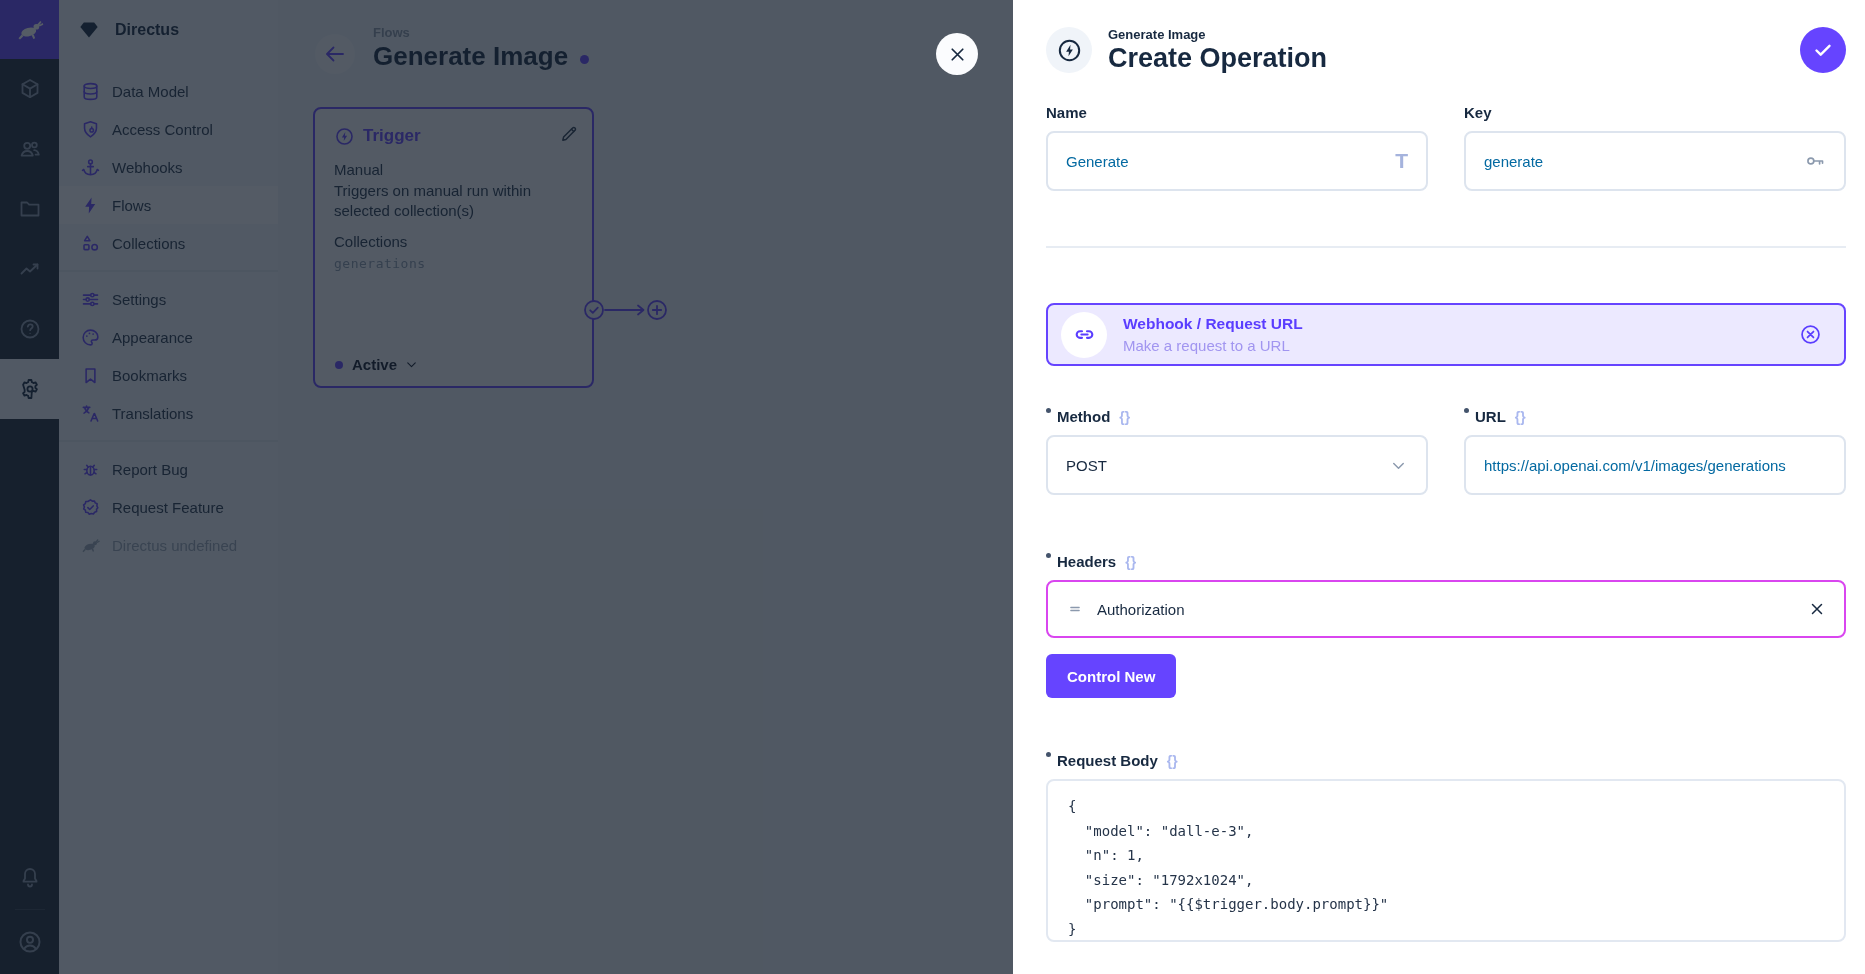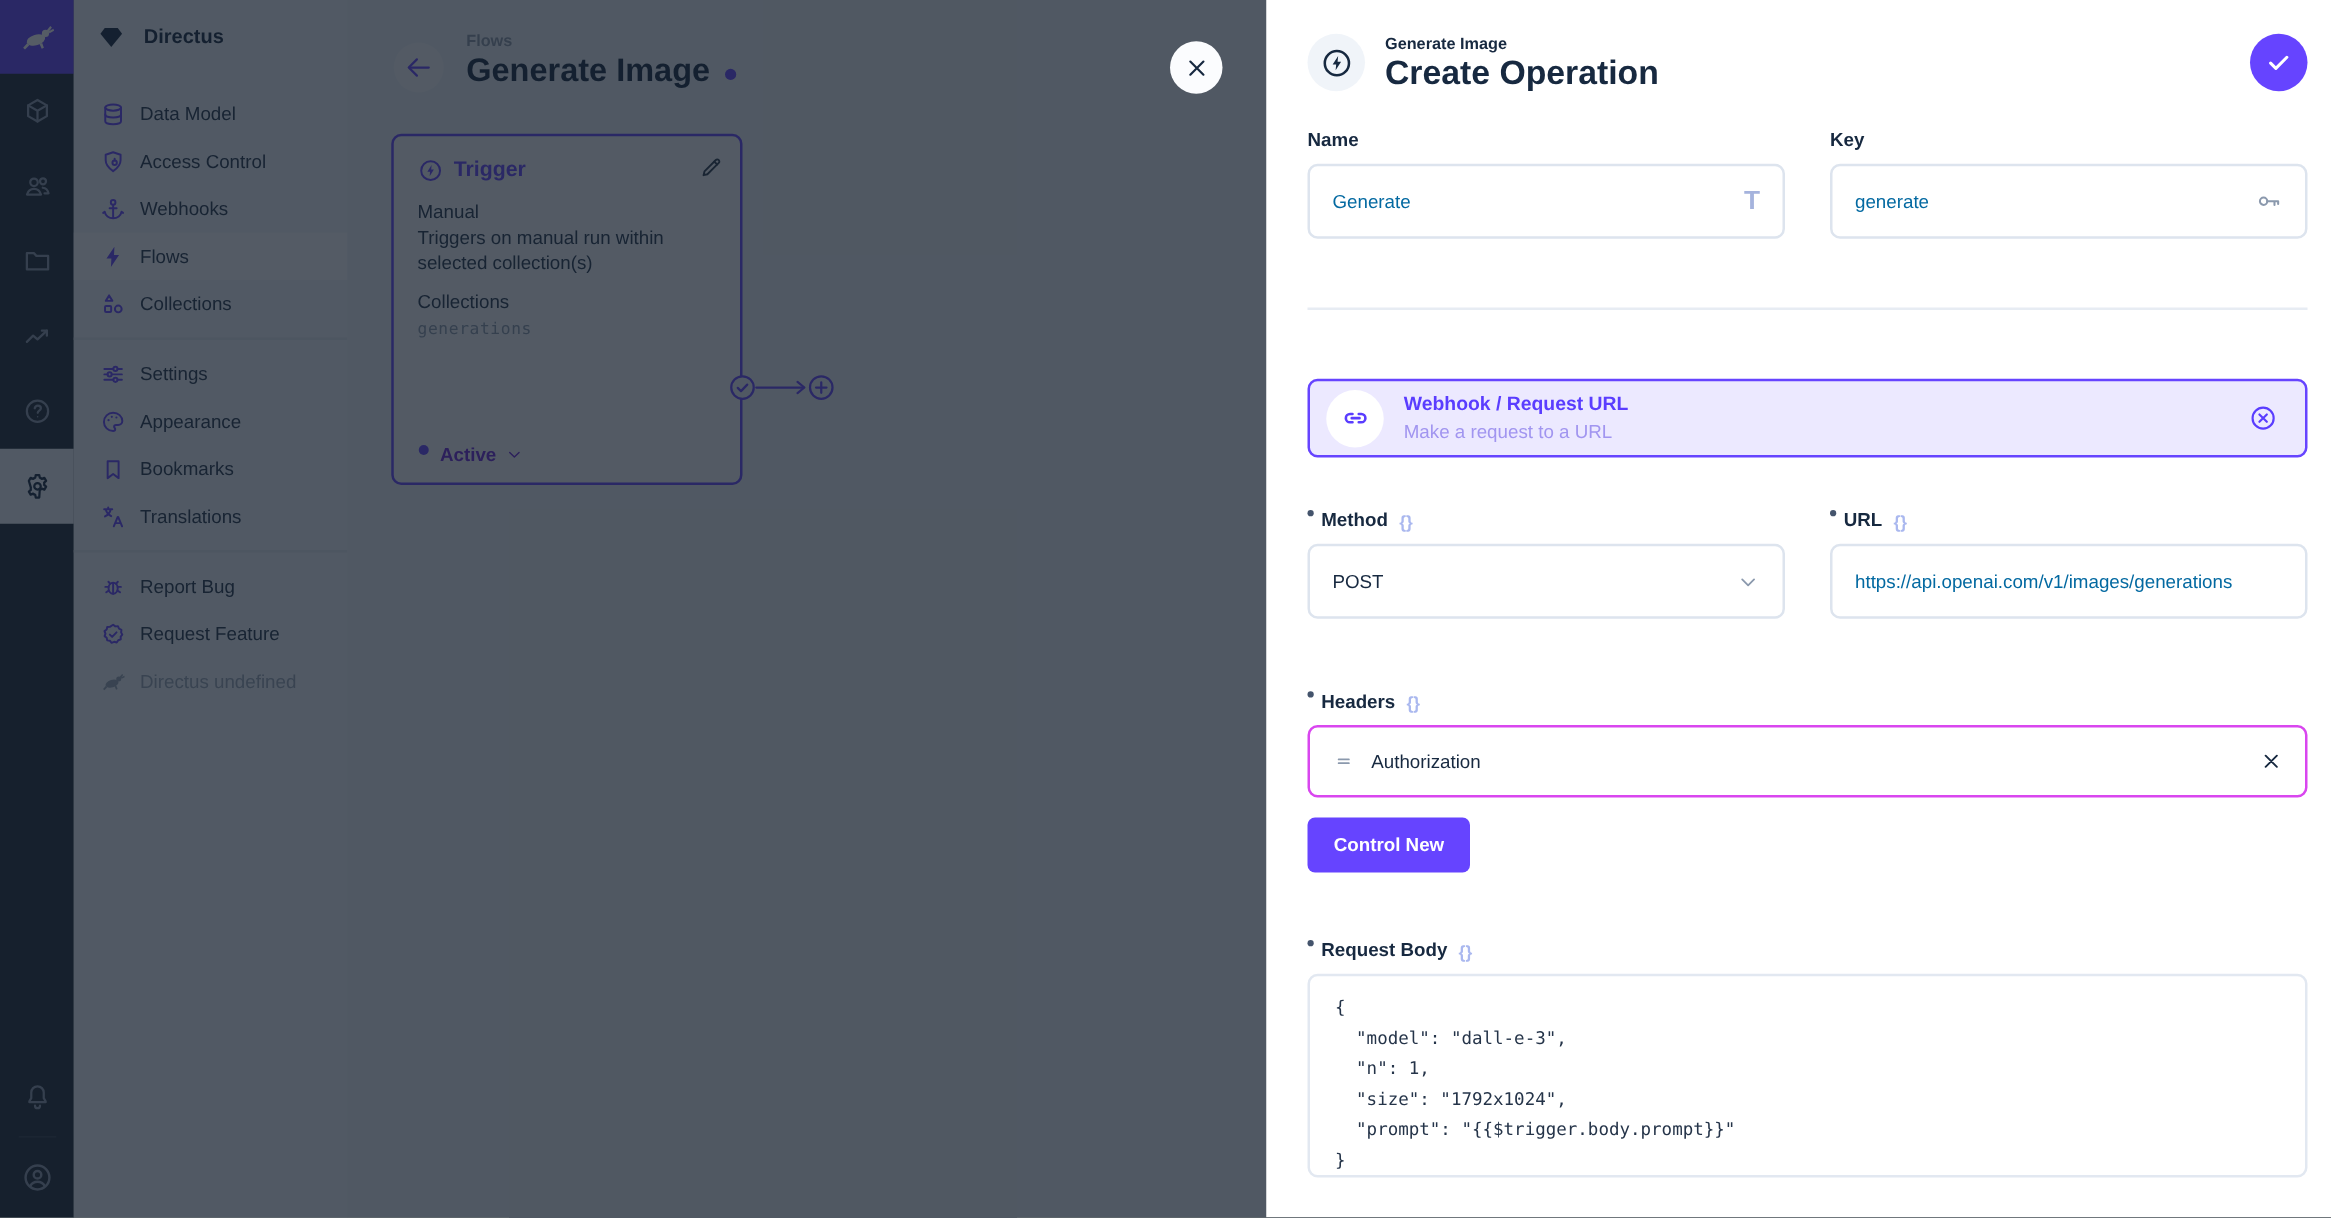--- a/index.html
+++ b/index.html
@@ -38,21 +38,21 @@
   .title-dot { width:9px; height:9px; border-radius:50%; background:#6644FF; margin-left:12px; margin-top:5px; }
 
   .trigger-card { position:absolute; left:35px; top:107px; width:281px; height:281px; background:rgba(255,255,255,.5); border:2px solid #6644FF; border-radius:8px; padding:17px 19px; cursor:pointer; }
   .card-head { display:flex; align-items:flex-start; font-size:17px; font-weight:700; color:#6644FF; }
   .card-head .cic { width:21px; height:21px; margin-right:8px; }
   .card-edit { position:absolute; top:15px; right:13px; width:20px; height:20px; color:#2b3a4e; cursor:pointer; }
   .card-body { margin-top:13px; font-size:15px; line-height:20px; color:#25364d; }
   .card-line { margin-bottom:1px; }
   .card-desc { margin-bottom:11px; }
   .card-mono { font-family:"DejaVu Sans Mono", monospace; font-size:13px; color:#8b99ad; letter-spacing:.5px; margin-top:2px; }
-  .card-status { position:absolute; left:20px; bottom:13px; display:flex; font-size:15px; font-weight:600; color:#6d28d9; cursor:pointer; }
+  .card-status { position:absolute; left:20px; bottom:13px; display:flex; align-items:center; font-size:15px; font-weight:600; color:#0f172a; cursor:pointer; }
   .status-dot { width:8px; height:8px; border-radius:50%; background:#6644FF; margin-right:9px; }
   .card-status .chev { width:15px; height:15px; margin-left:7px; }
   .connector { position:absolute; left:305px; top:299px; color:#6644FF; }
 
   
   .overlay { position:absolute; inset:0; background:rgba(20,29,41,.72); z-index:5; cursor:pointer; }
   .close-btn { position:absolute; left:936px; top:33px; width:42px; height:42px; border-radius:50%; background:#fbfcfe; color:#172940; display:flex; align-items:center; justify-content:center; z-index:12; border:none; cursor:pointer; }
   .drawer { position:absolute; left:1013px; top:0; width:852px; height:100%; background:#ffffff; z-index:10; }
 
   .d-header { position:absolute; left:33px; right:19px; top:22px; height:56px; display:flex; align-items:center; }

